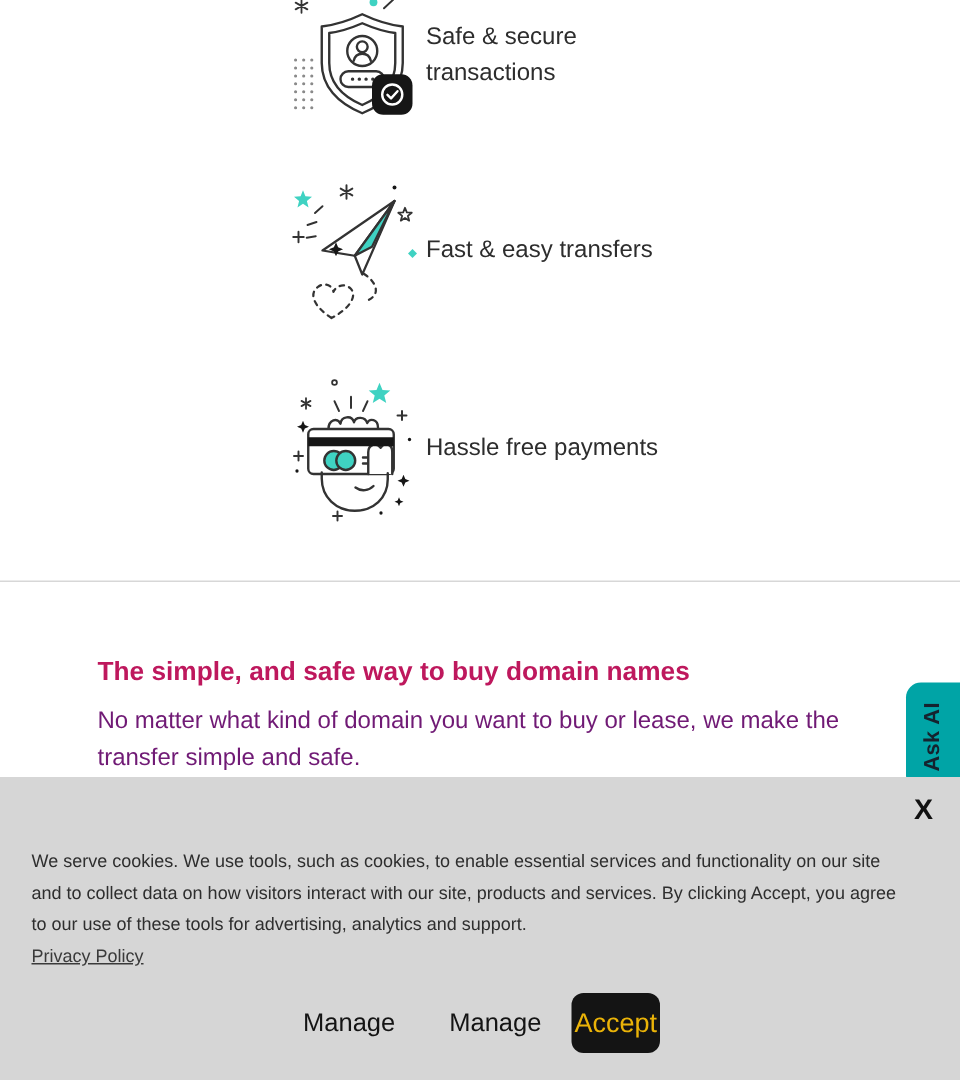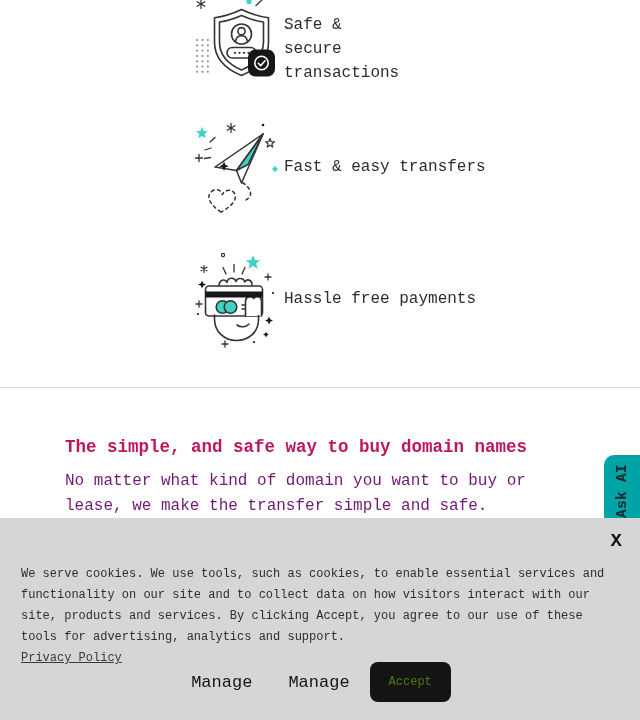--- a/index.html
+++ b/index.html
@@ -1,17 +1,17 @@
 <!DOCTYPE html>
 <html><head>
 <meta charset="utf-8">
 <style>
   html,body{margin:0;padding:0;background:#fff;}
   .screen{position:relative;width:640px;height:720px;background:#ffffff;overflow:hidden;
-          font-family:Liberation Mono, monospace;}
+          font-family:Liberation Sans, sans-serif;}
 
   
   .ficon{position:absolute;}
   #icon1{left:193px;top:-6px;}
   #icon2{left:191px;top:120px;}
   #icon3{left:193px;top:248px;}
   .flabel{position:absolute;left:284px;font-size:16px;line-height:24px;color:#2d2d2d;}
   #label1{top:13px;width:122px;}
   #label2{top:155px;width:220px;}
   #label3{top:287px;width:220px;}
@@ -33,22 +33,22 @@
   
   .banner{position:absolute;left:0;bottom:0;width:640px;height:202px;background:#d6d6d6;z-index:2;}
   .banner-close{position:absolute;top:10px;right:14px;font-size:19px;font-weight:600;color:#111;
                 background:none;border:none;cursor:pointer;font-family:inherit;padding:2px 4px;}
   .cookie-copy{position:absolute;left:21px;top:46px;width:588px;font-size:12px;line-height:21px;color:#2e2e2e;}
   .cookie-copy p{margin:0;}
   .privacy-link{color:#3a3a3a;text-decoration:underline;cursor:pointer;display:inline-block;margin-top:0;}
   .btnrow{position:absolute;left:0;right:0;bottom:18px;display:flex;justify-content:center;
           align-items:center;gap:32px;}
   .txtbtn{font-size:17px;color:#141414;background:none;border:none;cursor:pointer;font-family:inherit;padding:4px 2px;}
-  .accept-btn{background:#141414;color:#4d7c0f;font-size:12px;border:none;border-radius:8px;height:40px;
-              padding:0 19px;cursor:pointer;font-family:inherit;margin-left:-14px;}
+  .accept-btn{background:#141414;color:#eab308;font-size:18px;border:none;border-radius:8px;height:40px;
+              padding:0 2px;cursor:pointer;font-family:inherit;margin-left:-14px;}
 </style>
 </head>
 <body>
 
 <div class="screen">
 
   <div class="ficon" id="icon1">
     <svg width="92" height="92" viewBox="0 0 92 92">
       <g stroke="#333" stroke-width="1.6" fill="none" stroke-linecap="round" stroke-linejoin="round">
         <path d="M8 5.5 V14.5 M4.1 7.75 L11.9 12.25 M11.9 7.75 L4.1 12.25" stroke-width="1.2"></path>

